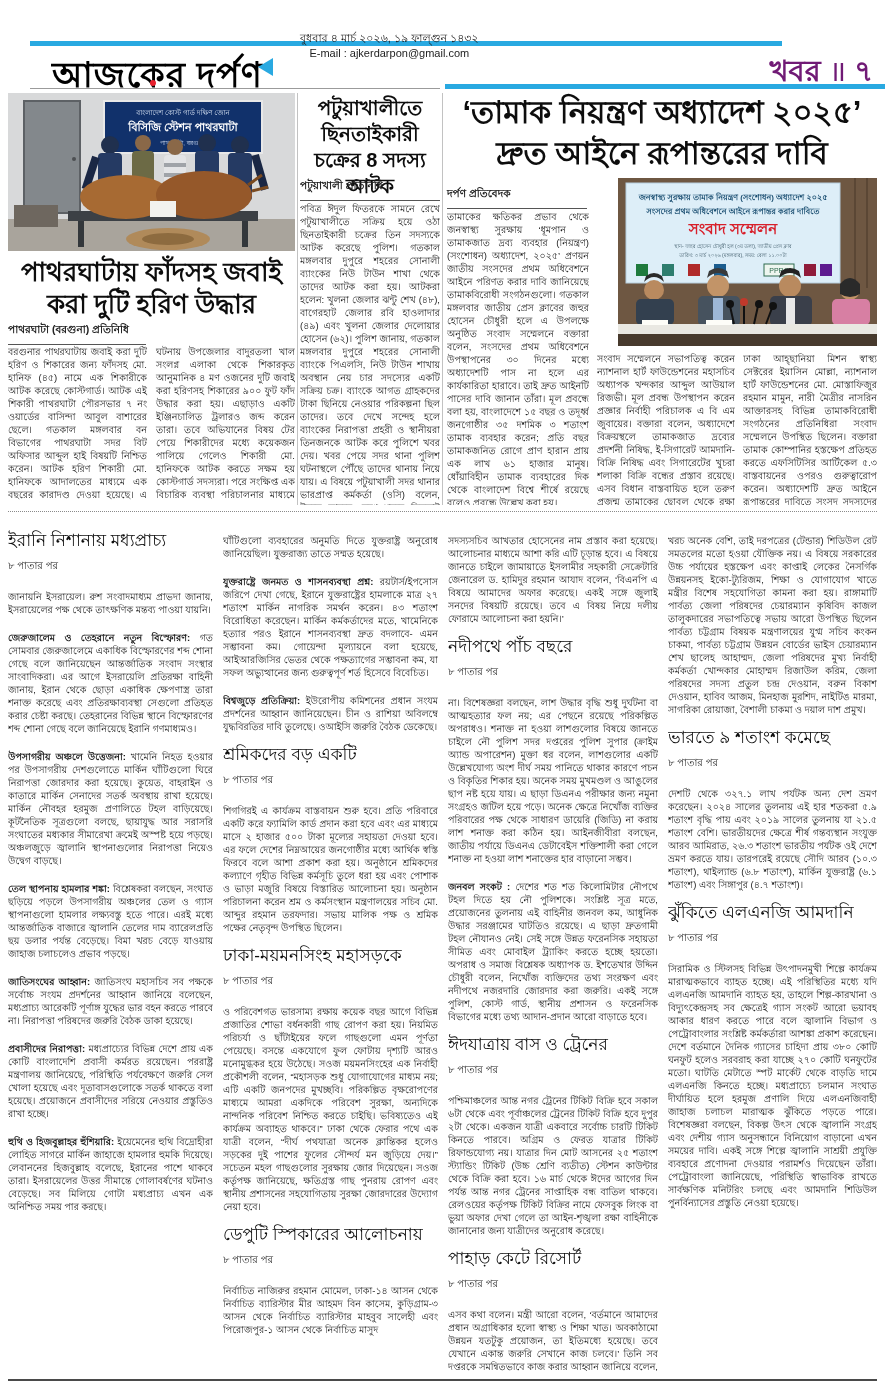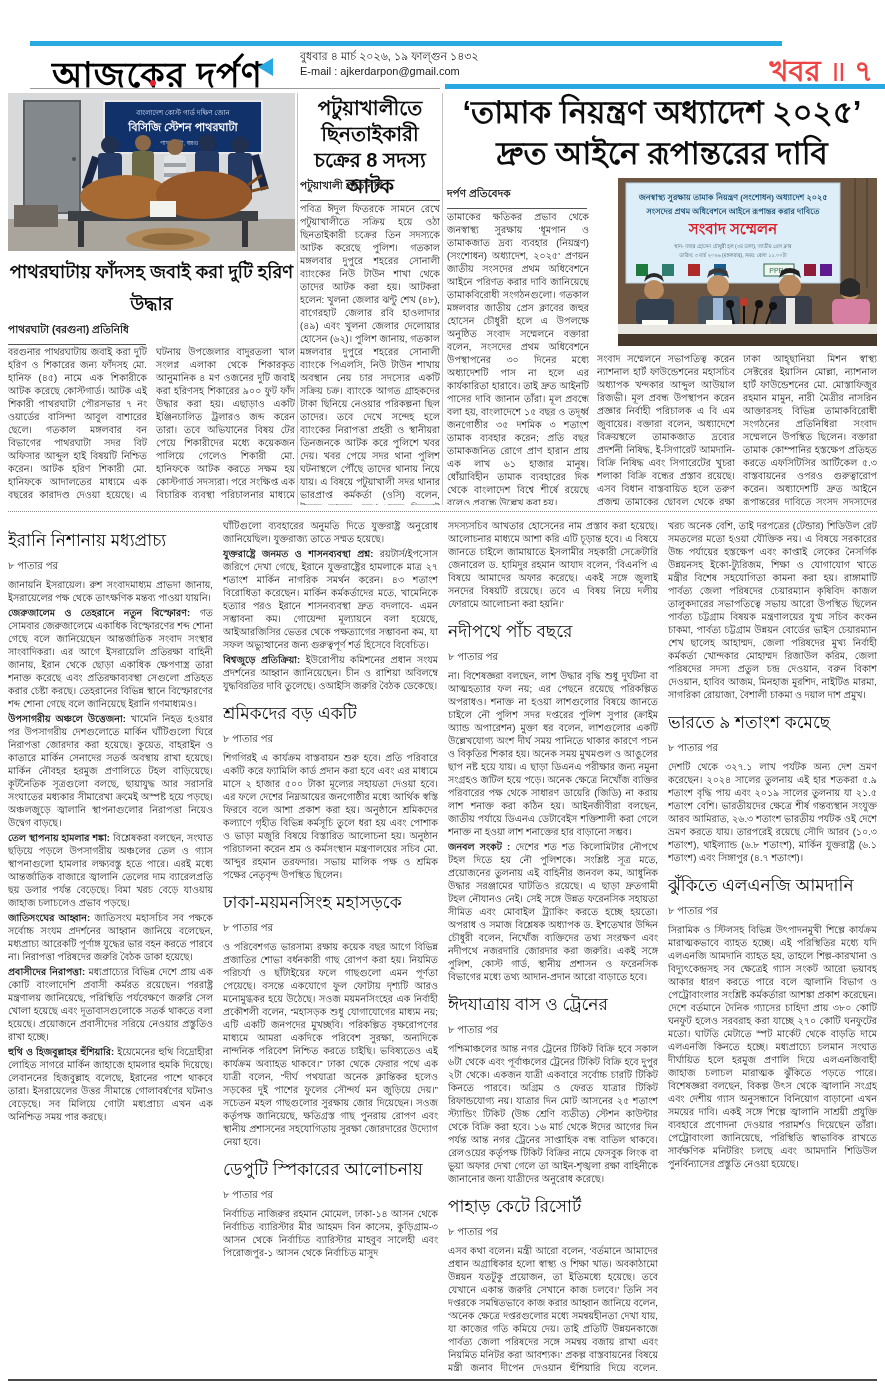--- a/index.html
+++ b/index.html
@@ -6,46 +6,46 @@
   .page{position:relative;width:885px;height:1390px;background:#fff;margin:0 auto;
         font-family:"Liberation Sans","DejaVu Sans",sans-serif;color:#111;overflow:hidden;}
   .abs{position:absolute;}
   .bar{position:absolute;background:#29a9e1;}
   .grayline{position:absolute;background:#9b9b9b;}
   
   .logo{font-size:35px;font-weight:800;letter-spacing:1px;color:#000;}
   .logo-dot{position:absolute;width:6px;height:6px;border-radius:50%;background:#e8212e;}
   .tri{width:0;height:0;border-top:9px solid transparent;border-bottom:9px solid transparent;border-right:15px solid #29a9e1;}
   .dateline{font-size:11px;line-height:15px;color:#222;}
-  .pageno{font-size:29px;font-weight:800;color:#ef4444;white-space:nowrap;}
+  .pageno{font-size:29px;font-weight:800;color:#701a75;white-space:nowrap;}
   
   .hl{font-weight:700;text-align:center;color:#0d0d0d;}
   .byline{font-weight:700;font-size:10.5px;border-bottom:1px solid #555;padding-bottom:5px;color:#222;}
   .bt{font-size:9.5px;line-height:13px;text-align:justify;color:#222;margin:0 0 3px 0;}
   .twocol{column-count:2;column-gap:9px;overflow:hidden;}
   .vline{position:absolute;width:1px;background:#c2c2c2;}
   .dotted{position:absolute;border-top:1px dotted #8a8a8a;}
   
   .jcol{position:absolute;top:519px;height:852px;overflow:hidden;}
   .jh{font-size:17px;font-weight:400;color:#0d0d0d;margin:8px 0 3px 0;}
   .jc{font-size:10px;font-weight:400;margin:0 0 3px 0;color:#222;}
-  .jt{font-size:9.5px;line-height:13px;text-align:justify;margin:0 0 2px 0;color:#222;}
+  .jt{font-size:9.5px;line-height:13px;text-align:justify;margin:15px 0 2px 0;color:#222;}
   .botline{position:absolute;height:2px;background:#4a4a4a;}
   svg text{font-family:"Liberation Sans","DejaVu Sans",sans-serif;}
 </style>
 </head>
 <body>
 
 <div class="page">
 
   <div class="bar" style="left:30px;top:41px;width:752px;height:5px;"></div>
   <div class="abs logo" style="left:52px;top:48px;">আজকের দর্পণ</div>
   <div class="logo-dot" style="left:150px;top:80px;"></div>
   <div class="abs tri" style="left:258px;top:58px;"></div>
-  <div class="abs dateline" style="left:300px;top:49px;">
+  <div class="abs dateline" style="left:300px;top:31px;text-align:center;">
     <div>বুধবার ৪ মার্চ ২০২৬, ১৯ ফাল্গুন ১৪৩২</div>
     <div>E-mail : ajkerdarpon@gmail.com</div>
   </div>
   <div class="abs pageno" style="right:12px;top:48px;">
     <span>খবর</span>
     <span style="font-weight:400;">॥</span>
     <span>৭</span>
   </div>
   <div class="grayline" style="left:30px;top:88px;width:410px;height:1px;"></div>
   <div class="bar" style="left:445px;top:84px;width:440px;height:5px;"></div>
@@ -83,21 +83,21 @@
       <rect x="70" y="128" width="6" height="26" fill="#33373b"></rect>
         <rect x="234" y="128" width="6" height="26" fill="#33373b"></rect>
       <ellipse cx="118" cy="104" rx="46" ry="22" fill="#a76a33"></ellipse>
       <ellipse cx="196" cy="102" rx="48" ry="24" fill="#95582a"></ellipse>
       <path d="M240 92 l14 -10 M244 98 l16 -4" stroke="#7a4a20" stroke-width="3" fill="none"></path>
       <rect x="142" y="108" width="26" height="16" fill="#f2f2ee"></rect>
       <ellipse cx="160" cy="146" rx="42" ry="11" fill="#b08a5a"></ellipse>
       <ellipse cx="160" cy="146" rx="26" ry="6" fill="#8d6b3f"></ellipse>
     </svg>
   </div>
-  <div class="abs hl" style="left:8px;top:256px;width:287px;font-size:18px;line-height:32px;">পাথরঘাটায় ফাঁদসহ জবাই করা দুটি হরিণ উদ্ধার</div>
+  <div class="abs hl" style="left:8px;top:256px;width:287px;font-size:26px;line-height:32px;">পাথরঘাটায় ফাঁদসহ জবাই করা দুটি হরিণ উদ্ধার</div>
   <div class="abs byline" style="left:8px;top:322px;width:138px;">পাথরঘাটা (বরগুনা) প্রতিনিধি</div>
   <div class="abs twocol" style="left:8px;top:345px;width:287px;height:160px;">
     <p class="bt">বরগুনার পাথরঘাটায় জবাই করা দুটি হরিণ ও শিকারের জন্য ফাঁদসহ মো. হানিফ (৪৫) নামে এক শিকারীকে আটক করেছে কোস্টগার্ড। আটক এই শিকারী পাথরঘাটা পৌরসভার ৭ নং ওয়ার্ডের বাসিন্দা আবুল বাশারের ছেলে। গতকাল মঙ্গলবার বন বিভাগের পাথরঘাটা সদর বিট অফিসার আব্দুল হাই বিষয়টি নিশ্চিত করেন। আটক হরিণ শিকারী মো. হানিফকে আদালতের মাধ্যমে এক বছরের কারাদণ্ড দেওয়া হয়েছে। এ ঘটনায় উপজেলার বাদুরতলা খাল সংলগ্ন এলাকা থেকে শিকারকৃত আনুমানিক ৪ মণ ওজনের দুটি জবাই করা হরিণসহ শিকারের ৯০০ ফুট ফাঁদ উদ্ধার করা হয়। এছাড়াও একটি ইঞ্জিনচালিত ট্রলারও জব্দ করেন তারা। তবে অভিযানের বিষয় টের পেয়ে শিকারীদের মধ্যে কয়েকজন পালিয়ে গেলেও শিকারী মো. হানিফকে আটক করতে সক্ষম হয় কোস্টগার্ড সদস্যরা। পরে সংক্ষিপ্ত এক বিচারিক ব্যবস্থা পরিচালনার মাধ্যমে পাথরঘাটা সিনিয়র জুডিশিয়াল ম্যাজিস্ট্রেট আদালতের মাধ্যমে কারাদণ্ড প্রদানসহ উদ্ধারকৃত জবাই করা হরিণ দুটিকে মাটি চাপা দেয়া হয়েছে।</p>
   </div>
 
   <div class="vline" style="left:297px;top:93px;height:412px;"></div>
 
   <div class="abs hl" style="left:300px;top:95px;width:140px;font-size:20px;line-height:26px;">পটুয়াখালীতে ছিনতাইকারী চক্রের 8 সদস্য আটক</div>
   <div class="abs byline" style="left:300px;top:178px;width:140px;">পটুয়াখালী প্রতিনিধি</div>
   <div class="abs" style="left:300px;top:202px;width:140px;height:303px;overflow:hidden;">

